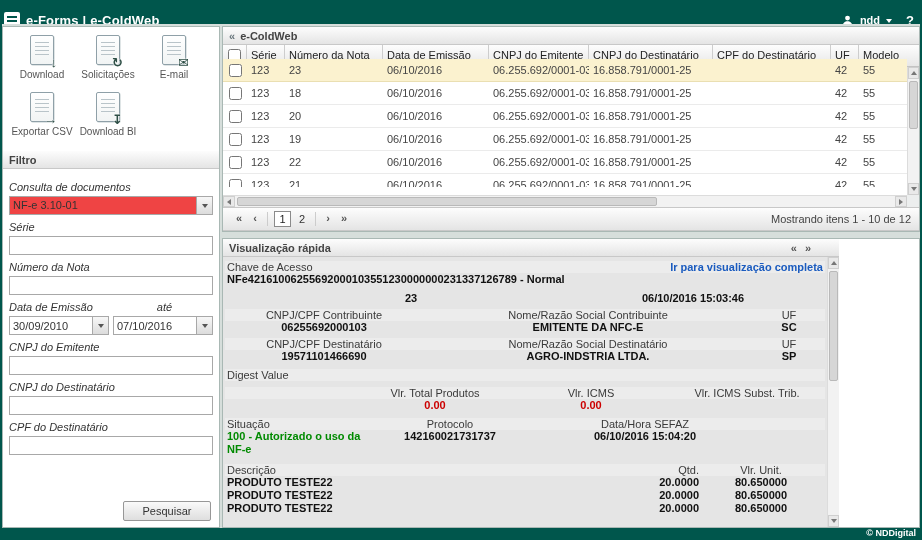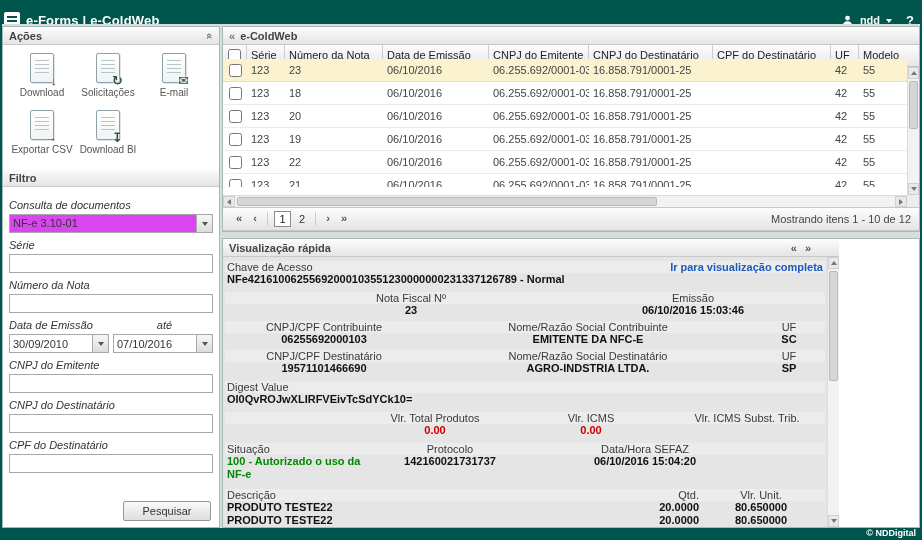--- a/index.html
+++ b/index.html
@@ -35,21 +35,21 @@
   .action{width:66px;display:flex;flex-direction:column;align-items:center;margin-bottom:12px;cursor:pointer;}
   .doc-icon{width:24px;height:30px;background:linear-gradient(#ffffff,#f1f4f4);border:1px solid #8fa0a8;border-radius:2px;position:relative;box-shadow:1px 1px 0 #dfe5e6;}
   .doc-icon::before{content:"";position:absolute;left:4px;top:6px;right:4px;height:1px;background:#b9c4c9;box-shadow:0 4px 0 #b9c4c9,0 8px 0 #b9c4c9,0 12px 0 #b9c4c9;}
   .doc-glyph{position:absolute;right:-4px;bottom:-5px;font-size:13px;line-height:13px;color:#2e4f46;font-weight:bold;text-shadow:0 0 2px #fff,0 0 2px #fff;}
   .action-label{margin-top:4px;color:#555;font-size:10px;text-align:center;line-height:11px;}
 
   
   .form{padding:6px;position:relative;}
   .flabel{color:#333;margin:6px 0 3px 0;font-style:italic;}
   .txt{width:204px;height:19px;border:1px solid #a8a8a8;padding:0 3px;font-size:11px;font-family:inherit;color:#333;background:#fff;}
-  .combo{position:relative;width:204px;height:19px;border:1px solid #a8a8a8;background:#d946ef;cursor:pointer;}
+  .combo{position:relative;width:204px;height:19px;border:1px solid #a8a8a8;background:#ef4444;cursor:pointer;}
   .combo-text{line-height:17px;padding-left:3px;color:#333;}
   .combo-btn{position:absolute;right:0;top:0;width:16px;height:17px;background:linear-gradient(#f7f7f7,#dcdcdc);border-left:1px solid #a8a8a8;display:flex;align-items:center;justify-content:center;}
   .caret-g{width:0;height:0;border-left:3px solid transparent;border-right:3px solid transparent;border-top:4px solid #555;}
   .daterow-labels{display:flex;}
   .daterow-labels .ate{margin-left:64px;}
   .daterow{display:flex;gap:4px;}
   .datefield{position:relative;width:100px;height:19px;border:1px solid #a8a8a8;background:#fff;}
   .datefield input{border:0;width:80px;height:17px;padding:0 3px;font-size:11px;font-family:inherit;color:#333;}
   .datefield .combo-btn{height:17px;}
   .pesquisar{position:absolute;bottom:6px;right:8px;width:88px;height:20px;background:linear-gradient(#fafafa,#dedede);border:1px solid #979797;border-radius:2px;font-size:11px;font-family:inherit;color:#333;cursor:pointer;}
@@ -134,24 +134,20 @@
         </svg>
       <span class="username">ndd</span>
       <span class="caret-w"></span>
       <span class="help">?</span>
     </div>
   </div>
 
   <div class="workspace">
 
     <div class="sidebar">
-      <div class="bar">
-        <span>Ações</span>
-        <span class="collapse-up">«</span>
-      </div>
 
       <div class="actions">
         <div class="action">
           <span class="doc-icon">
               <span class="doc-glyph">↓</span>
             </span>
           <span class="action-label">Download</span>
         </div>
         <div class="action">
           <span class="doc-icon">
@@ -379,24 +375,20 @@
 
           <div class="pv-row band">
             <span class="pad-l">Chave de Acesso</span>
             <span class="pv-link">Ir para visualização completa</span>
           </div>
           <div class="pv-row pv-val">
               <span class="pad-l">NFe42161006255692000103551230000000231337126789 - Normal</span>
             </div>
           <div class="g6"></div>
 
-          <div class="pv-row band">
-            <span class="w62 tc">Nota Fiscal Nº</span>
-            <span class="w32 tc">Emissão</span>
-          </div>
           <div class="pv-row pv-val">
             <span class="w62 tc">23</span>
             <span class="w32 tc">06/10/2016 15:03:46</span>
           </div>
           <div class="g4"></div>
 
           <div class="pv-row band">
             <span class="w33 tc">CNPJ/CPF Contribuinte</span>
             <span class="w55 tc">Nome/Razão Social Contribuinte</span>
             <span class="w12 tc">UF</span>
@@ -415,23 +407,20 @@
           </div>
           <div class="pv-row pv-val">
             <span class="w33 tc">19571101466690</span>
             <span class="w55 tc">AGRO-INDSTRIA LTDA.</span>
             <span class="w12 tc">SP</span>
           </div>
           <div class="g6"></div>
 
           <div class="pv-row band">
               <span class="pad-l">Digest Value</span>
-            </div>
-          <div class="pv-row pv-val">
-              <span class="pad-l">OI0QvROJwXLIRFVEivTcSdYCk10=</span>
             </div>
           <div class="g6"></div>
 
           <div class="pv-row band">
             <span class="sp22"></span>
             <span class="w26 tc">Vlr. Total Produtos</span>
             <span class="w26 tc">Vlr. ICMS</span>
             <span class="w26 tc">Vlr. ICMS Subst. Trib.</span>
           </div>
           <div class="pv-row pv-val">

